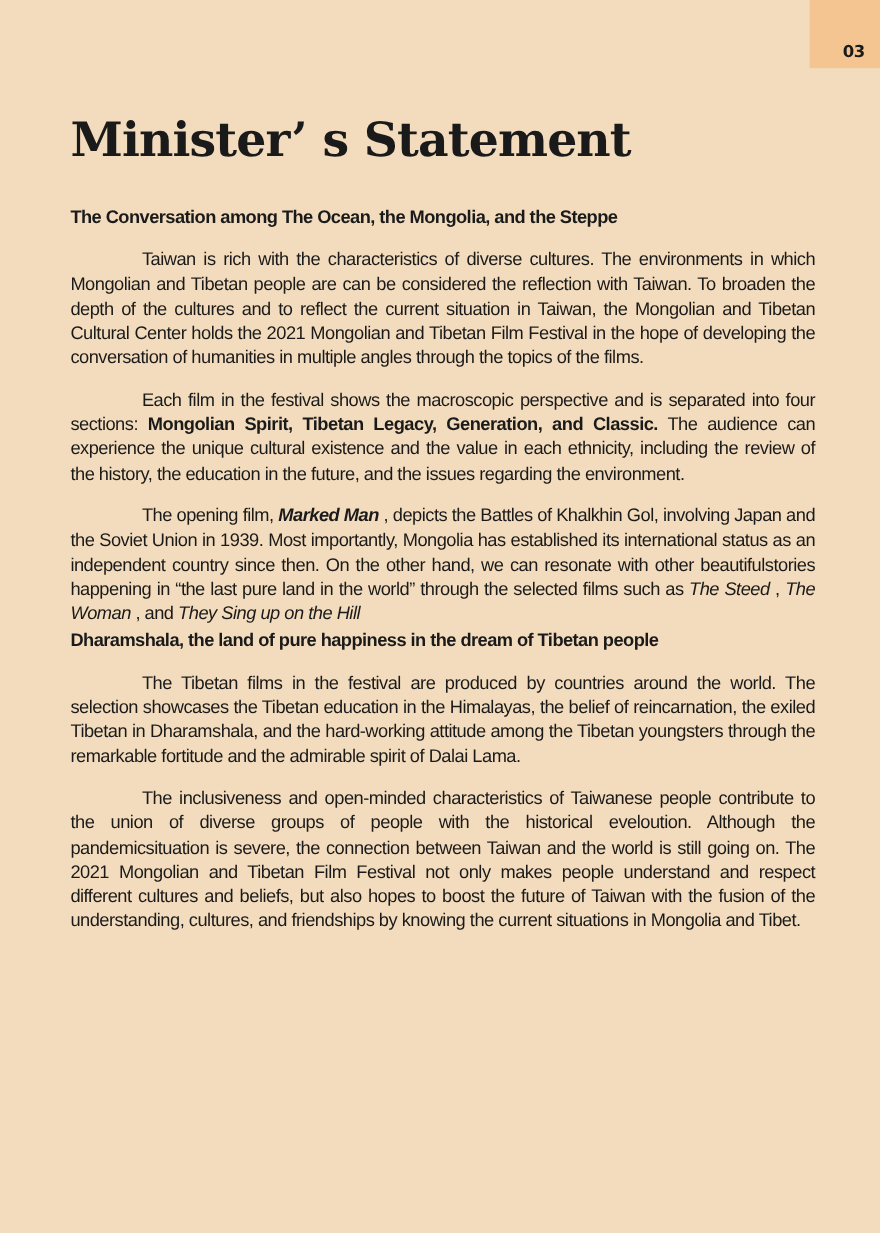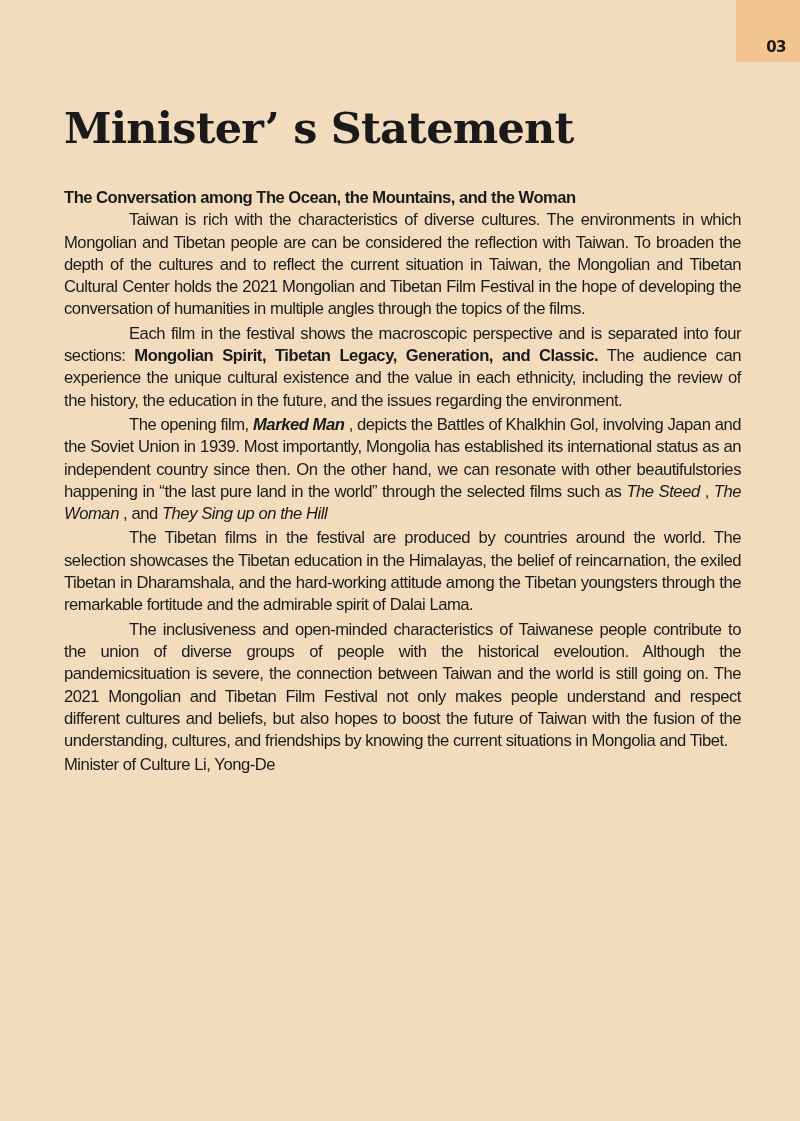--- a/index.html
+++ b/index.html
@@ -34,21 +34,21 @@
       font-size: 16.6px; line-height: 22.3px;
       letter-spacing: -0.45px;
     }
     .heading {
       font-weight: bold; font-size: 16.6px;
       margin: 0;
       letter-spacing: -0.5px;
       white-space: nowrap;
     }
     .para {
-      margin: 0 0 2px 0;
+      margin: 16px 0 2px 0;
       text-align: justify;
       text-indent: 65px;
       font-weight: normal;
     }
     .em-i { font-style: italic; }
     .em-b { font-weight: bold; }
     .heading .em-i { font-style: italic; }
     .sign { margin: 0; font-weight: normal; }
     .welcome { margin-top: 10px; }
   </style>
@@ -57,28 +57,28 @@
 
 <div class="page-tab">
   <span class="page-number">03</span>
 </div>
 
 <h1 class="title">Minister’ s Statement</h1>
 
 <div class="content">
 
   <section>
-    <p class="heading">The Conversation among The Ocean, the Mountains, and the Woman</p>
+    <p class="heading">The Conversation among The Ocean, the Mongolia, and the Steppe</p>
     <p class="para">Taiwan is rich with the characteristics of diverse cultures. The environments in which Mongolian and Tibetan people are can be considered the reflection with Taiwan.  To broaden the depth of the cultures and to reflect the current situation in Taiwan, the Mongolian and Tibetan Cultural Center holds the 2021 Mongolian and Tibetan Film Festival in the hope of developing the conversation of humanities in multiple angles through the topics of the films.</p>
   </section>
 
   <section>
     <p class="para"><span>Each film in the festival shows the macroscopic perspective and is separated into four sections: </span><span class="em-b">Mongolian Spirit, Tibetan Legacy, Generation, and Classic.</span><span> The audience can experience the unique cultural existence and the value in each ethnicity, including the review of the history, the education in the future, and the issues regarding the environment.</span></p>
     <p class="para"><span>The opening film,  </span><span class="em-i em-b">Marked Man</span><span> , depicts the Battles of Khalkhin Gol, involving Japan and the Soviet Union in 1939. Most importantly, Mongolia has established its international status as an independent country since then. On the other hand, we can resonate with other beautifulstories happening in “the last pure land in the world” through the selected films such as </span><span class="em-i">The Steed</span><span> , </span><span class="em-i">The Woman</span><span> , and </span><span class="em-i">They Sing up on the Hill</span></p>
   </section>
 
   <section>
+    <p class="heading">Dharamshala, the land of pure happiness in the dream of Tibetan people</p>
     <p class="para">The Tibetan films in the festival are produced by countries around the world. The selection showcases the Tibetan education in the Himalayas, the belief of reincarnation, the exiled Tibetan in Dharamshala, and the hard-working attitude among the Tibetan youngsters through the remarkable fortitude and the admirable spirit of Dalai Lama.</p>
     <p class="para">The inclusiveness and open-minded characteristics of Taiwanese people contribute to the union of diverse groups of people with the historical eveloution. Although the pandemicsituation is severe, the connection between Taiwan and the world is still going on. The 2021 Mongolian and Tibetan Film Festival not only makes people understand and respect different cultures and beliefs, but also hopes to boost the future of Taiwan with the fusion of the understanding, cultures, and friendships by knowing the current situations in Mongolia and Tibet.</p>
   </section>
 
-  <p class="sign">Minister of Culture Li, Yong-De</p>
 </div>
 
 </body></html>

